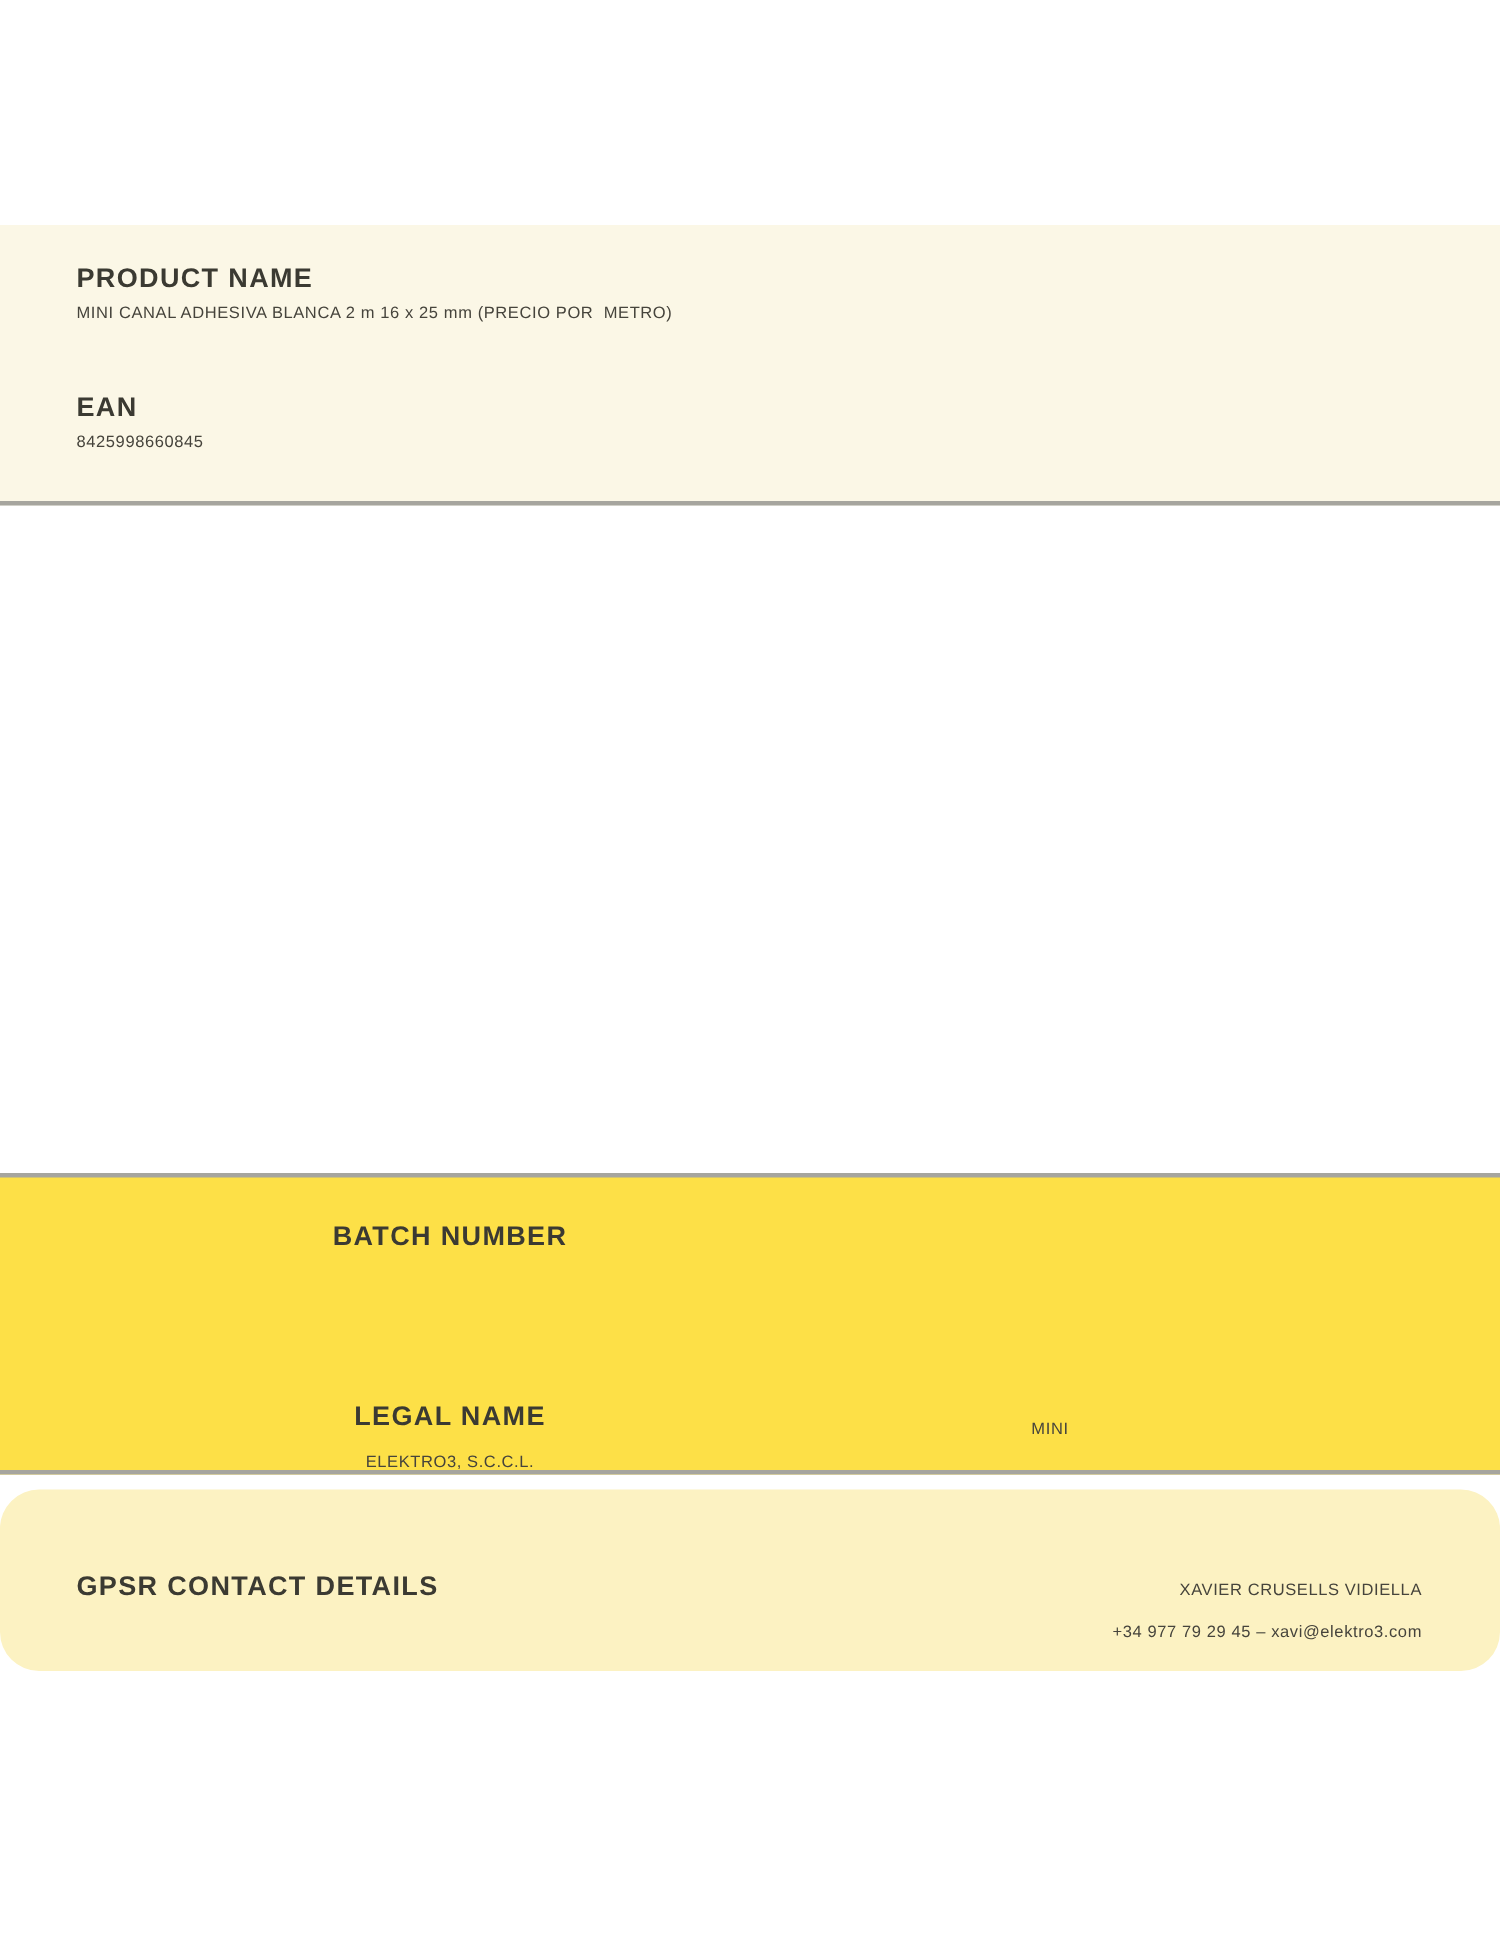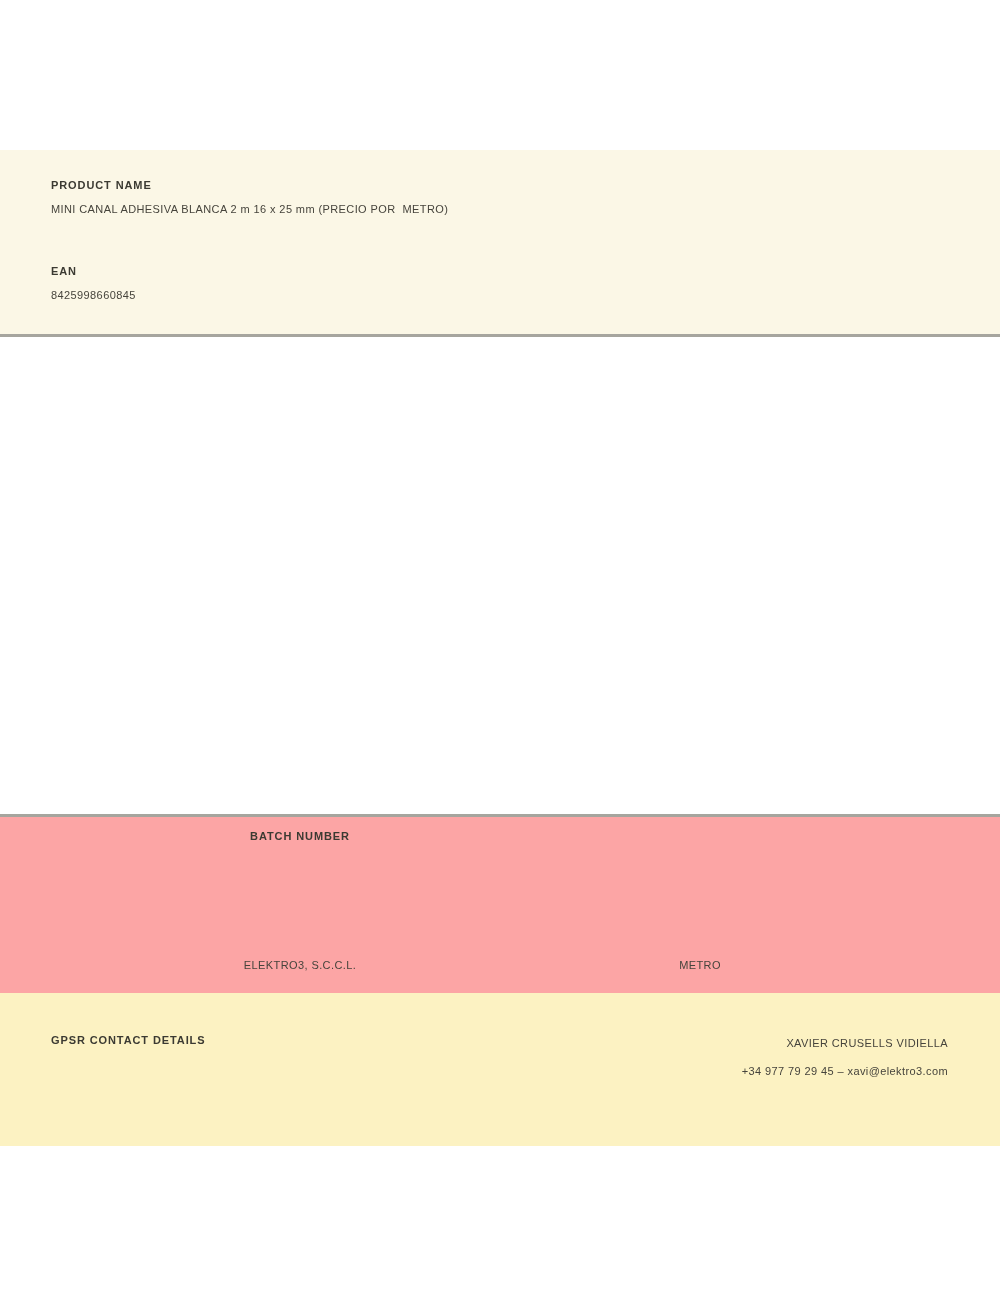--- a/index.html
+++ b/index.html
@@ -22,36 +22,37 @@
     box-sizing: border-box;
   }
   .band-product {
     top: 150px;
     height: 187px;
     background: #fbf7e6;
     border-bottom: 3px solid #a6a59e;
     padding: 24px 51px 0 51px;
   }
   .band-batch {
-    top: 814px;
+    top: 782px;
     height: 201px;
-    background: #fca5a5;
+    background: #fde047;
     border-top: 3px solid #a6a59e;
     border-bottom: 3px solid #a6a59e;
-    padding-top: 8px;
+    padding-top: 28px;
   }
   .band-contact {
     top: 993px;
-    height: 153px;
+    height: 121px;
     background: #fcf2c2;
-    padding: 36px 52px 0 51px;
+    padding: 53px 52px 0 51px;
+    border-radius: 26px;
   }
   .field-label {
     font-weight: bold;
-    font-size: 11px;
+    font-size: 18px;
     letter-spacing: 0.9px;
     color: #3b3a32;
     line-height: 22px;
   }
   .field-value {
     font-size: 11px;
     letter-spacing: 0.4px;
     color: #46443c;
     line-height: 26px;
     white-space: pre-wrap;
@@ -97,24 +98,25 @@
 
 <div class="band band-batch">
   <div class="two-col">
     <div class="col">
       <div class="field-label">BATCH NUMBER</div>
       <div class="field-value"></div>
     </div>
   </div>
   <div class="two-col row-second">
     <div class="col">
+      <div class="field-label">LEGAL NAME</div>
       <div class="field-value">ELEKTRO3, S.C.C.L.</div>
     </div>
     <div class="col">
-      <div class="field-value">METRO</div>
+      <div class="field-value">MINI</div>
     </div>
   </div>
 </div>
 
 <div class="band band-contact">
   <div class="contact-row">
     <div class="field-label">GPSR CONTACT DETAILS</div>
     <div class="contact-right">
       <div class="field-value">XAVIER CRUSELLS VIDIELLA</div>
       <div class="field-value">+34 977 79 29 45 – xavi@elektro3.com</div>

